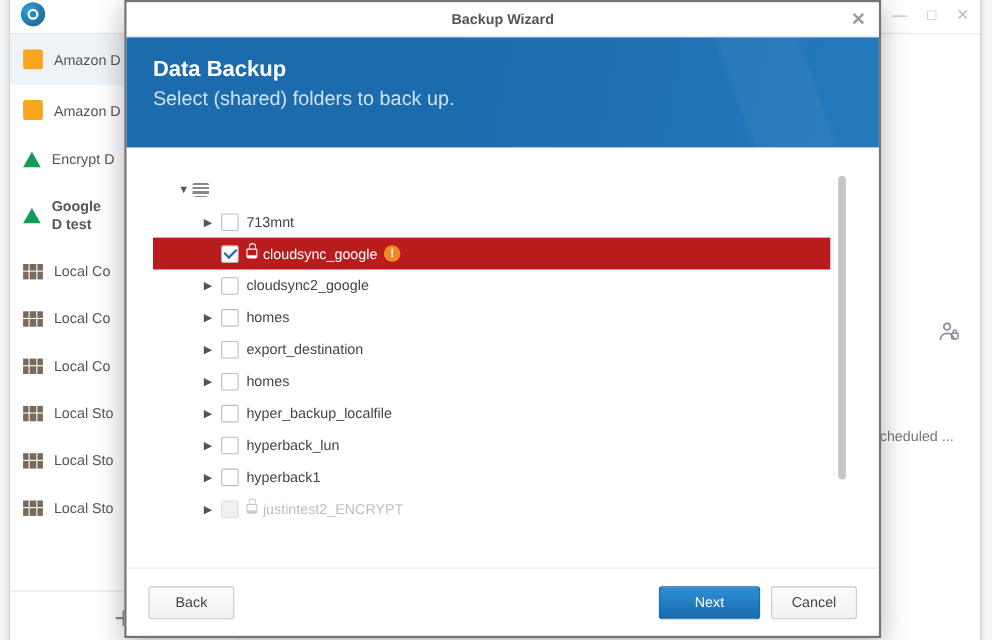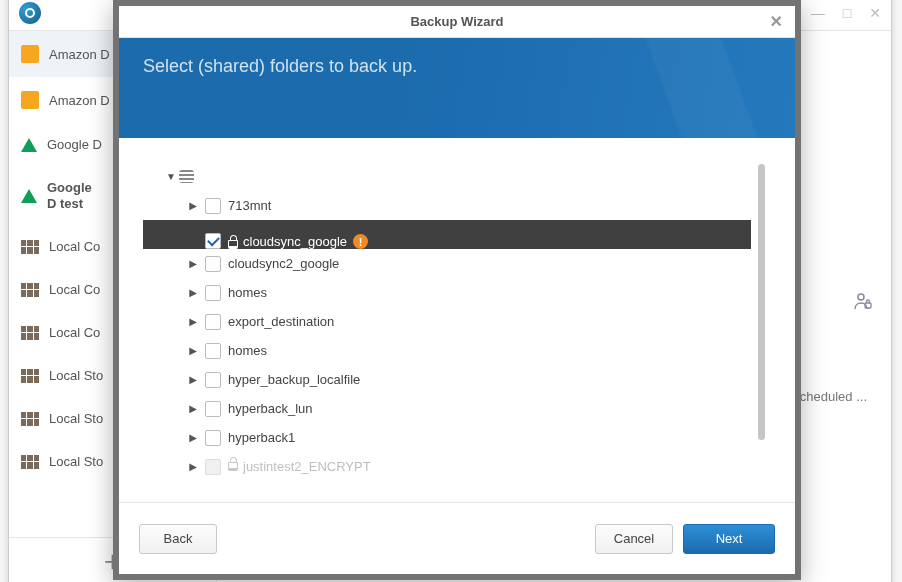--- a/index.html
+++ b/index.html
@@ -17,51 +17,51 @@
   .bg-sidebar-item.active { background: #eef3f7; }
   .icon-aws { width: 18px; height: 18px; background: #f7a61f; border-radius: 2px; }
   .icon-gd  { width: 0; height: 0; border-left: 8px solid transparent; border-right: 8px solid transparent; border-bottom: 14px solid #0f9d58; position: relative; }
   .icon-local { width: 18px; height: 14px; display: grid; grid-template-columns: repeat(3,1fr); grid-template-rows: repeat(2,1fr); gap: 1px; }
   .icon-local i { background: #7a6a5b; }
   .bg-sidebar-footer { height: 46px; border-top: 1px solid #e5e5e5; display: flex; align-items: center; justify-content: center; font-size: 28px; color: #888; cursor: pointer; }
   .bg-right { flex: 1; position: relative; }
   .bg-right-toolbar { position: absolute; right: 18px; top: 260px; color: #889; font-size: 18px; }
   .bg-right-sched { position: absolute; right: 24px; top: 358px; color: #777; font-size: 13px; }
   
-  .modal { position: absolute; left: 113px; top: 0; width: 688px; height: 580px; background: #fff; border: 6px solid #737373; box-shadow: 0 6px 24px rgba(0,0,0,0.3); display: flex; flex-direction: column; }
+  .modal { position: absolute; left: 113px; top: 0; width: 688px; height: 580px; background: #fff; border: 2px solid #737373; box-shadow: 0 6px 24px rgba(0,0,0,0.3); display: flex; flex-direction: column; }
   .modal-titlebar { height: 32px; display: flex; align-items: center; justify-content: center; position: relative; border-bottom: 1px solid #e0e0e0; font-weight: bold; color: #555; }
   .modal-close { position: absolute; right: 12px; top: 6px; color: #999; font-size: 16px; cursor: pointer; }
   .modal-header { height: 100px; background: linear-gradient(100deg, #1b6bad 0%, #1b6bad 40%, #2479bd 100%); color: #cfe2f0; padding: 18px 24px; position: relative; overflow: hidden; }
   .modal-header::after { content: ""; position: absolute; right: -20px; bottom: -40px; width: 260px; height: 260px; background: linear-gradient(60deg, transparent 40%, rgba(255,255,255,0.04) 41%, rgba(255,255,255,0.04) 60%, transparent 61%); transform: rotate(10deg); }
   .modal-header h2 { margin: 0 0 4px 0; font-size: 20px; color: #fff; font-weight: bold; }
   .modal-header p { margin: 0; font-size: 18px; color: #cfe2f0; }
   .modal-body { flex: 1; position: relative; padding: 24px 24px 0 24px; overflow: hidden; }
   .tree-wrap { position: absolute; left: 24px; right: 44px; top: 24px; bottom: 0; overflow: hidden; }
   .scrollbar-thumb { position: absolute; right: 30px; top: 26px; width: 7px; height: 276px; background: #c5c5c5; border-radius: 4px; }
   .tree-row { display: flex; align-items: center; height: 29px; padding-left: 0; cursor: pointer; }
   .tree-row.root { font-weight: normal; }
   .tree-row .exp { width: 16px; text-align: center; color: #555; font-size: 10px; }
-  .tree-row.selected { background: #404040; color: #fff; align-items: flex-end; }
+  .tree-row.selected { background: #b91c1c; color: #fff; }
   .tree-row.disabled { color: #bfbfbf; }
   .cbox { width: 16px; height: 16px; border: 1px solid #bcbcbc; border-radius: 2px; background: #fff; margin: 0 7px 0 2px; display: flex; align-items: center; justify-content: center; }
   .cbox.checked { background: #fff; }
   .cbox.checked::after { content: ""; width: 9px; height: 5px; border-left: 2.5px solid #1b6bad; border-bottom: 2.5px solid #1b6bad; transform: rotate(-45deg) translate(1px,-1px); }
   .cbox.disabled { background: #f0f0f0; border-color: #ddd; }
   .db-icon { width: 15px; height: 13px; margin-right: 6px; display: inline-block; }
   .db-icon.stack { background: repeating-linear-gradient(to bottom, #888 0 2px, transparent 2px 4px); border-radius: 3px; }
   .lock { width: 10px; height: 9px; border: 1.5px solid currentColor; border-bottom-width: 3px; border-radius: 1px 1px 2px 2px; position: relative; margin-right: 5px; }
   .lock::before { content: ""; position: absolute; top: -6px; left: 1px; width: 5px; height: 5px; border: 1.5px solid currentColor; border-bottom: none; border-radius: 5px 5px 0 0; }
   .lock.gold { color: #e09b1f; }
   .lock.white { color: #fff; }
   .lock.grey { color: #c8c8c8; }
   .warn-icon { width: 15px; height: 15px; border-radius: 50%; background: #f08a24; color: #fff; display: inline-flex; align-items: center; justify-content: center; font-size: 11px; font-weight: bold; margin-left: 6px; }
   .indent1 { padding-left: 20px; }
   .indent2 { padding-left: 42px; }
   .indent2 .exp { margin-right: 2px; }
-  .modal-footer { height: 72px; border-top: 1px solid #e5e5e5; display: flex; align-items: center; padding: 0 20px; gap: 10px; }
+  .modal-footer { height: 62px; border-top: 1px solid #e5e5e5; display: flex; align-items: center; padding: 0 20px; gap: 10px; }
   .btn { height: 30px; min-width: 78px; border: 1px solid #c8c8c8; background: linear-gradient(#fcfcfc,#f1f1f1); border-radius: 3px; cursor: pointer; font-size: 13px; color: #444; padding: 0 14px; }
   .btn.primary { background: linear-gradient(#2d8fd6,#1b6bad); border-color: #1b6bad; color: #fff; min-width: 92px; }
   .footer-spacer { flex: 1; }
 </style>
 </head>
 <body>
 
 <div class="bg-window">
   <div class="bg-titlebar">
     <div class="bg-title-icon">
@@ -79,21 +79,21 @@
           <div class="bg-sidebar-item active">
             <span class="icon-aws"></span>
             <span>Amazon D</span>
           </div>
           <div class="bg-sidebar-item">
             <span class="icon-aws"></span>
             <span>Amazon D</span>
           </div>
           <div class="bg-sidebar-item">
             <span class="icon-gd"></span>
-            <span>Google D</span>
+            <span>Encrypt D</span>
           </div>
           <div class="bg-sidebar-item">
             <span class="icon-gd"></span>
             <span style="line-height: 1.2; font-weight: bold;">Google<br>D test</span>
           </div>
           <div class="bg-sidebar-item">
             <span class="icon-local">
               <i></i>
               <i></i>
               <i></i>
@@ -174,20 +174,21 @@
     </div>
   </div>
 </div>
 
 <div class="modal">
   <div class="modal-titlebar">
     <span>Backup Wizard</span>
     <span class="modal-close">✕</span>
   </div>
   <div class="modal-header">
+    <h2>Data Backup</h2>
     <p>Select (shared) folders to back up.</p>
   </div>
   <div class="modal-body">
     <div class="tree-wrap" id="tree-wrap">
         <div class="tree-row root indent1">
           <span class="exp">▼</span>
           <span class="db-icon stack"></span>
         </div>
         <div class="tree-row indent2">
           <span class="exp" style="color: rgb(85, 85, 85);">▶</span>
@@ -241,16 +242,16 @@
           <span class="cbox disabled"></span>
           <span class="lock grey"></span>
           <span>justintest2_ENCRYPT</span>
         </div>
       </div>
     <div class="scrollbar-thumb"></div>
   </div>
   <div class="modal-footer">
     <button class="btn">Back</button>
     <div class="footer-spacer"></div>
+    <button class="btn primary">Next</button>
     <button class="btn">Cancel</button>
-    <button class="btn primary">Next</button>
   </div>
 </div>
 
 </body></html>

